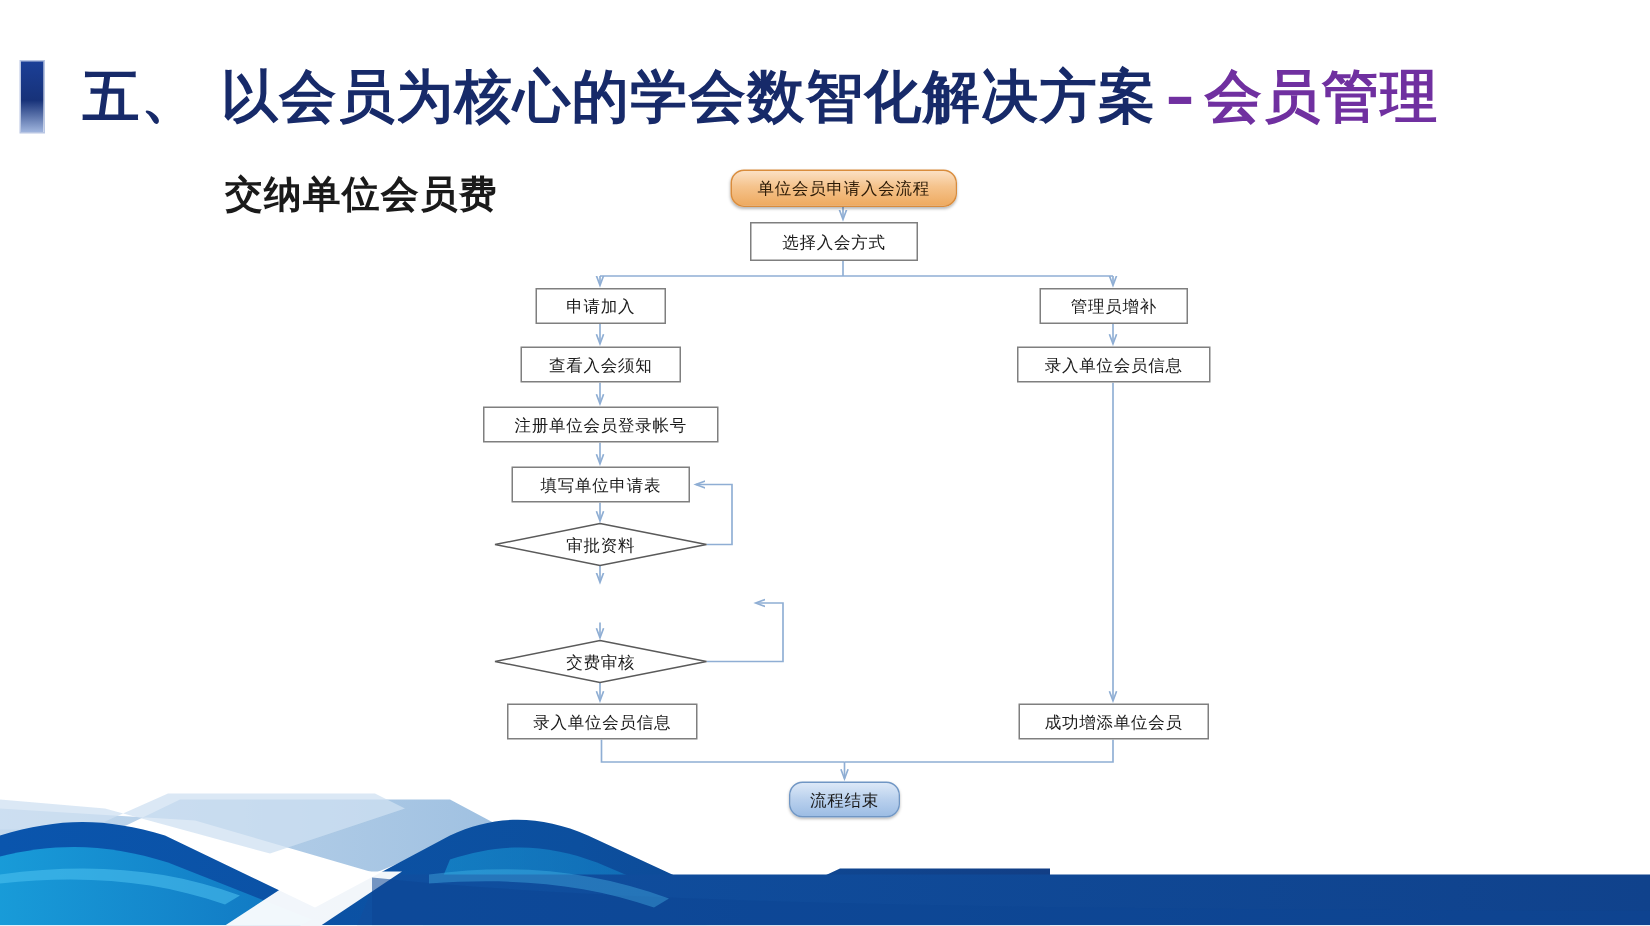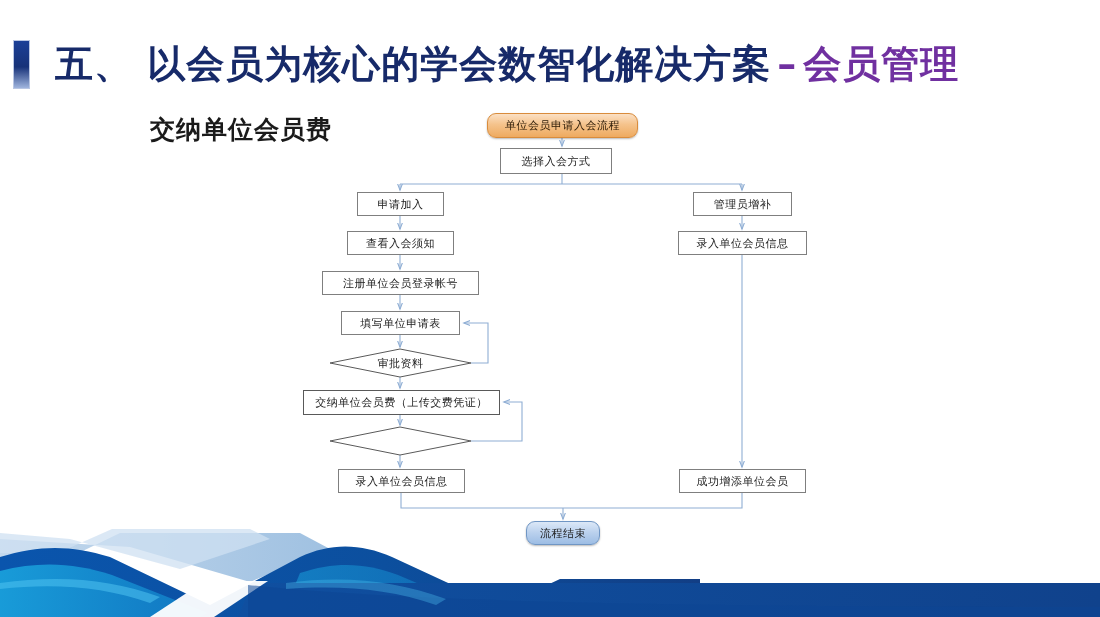--- a/index.html
+++ b/index.html
@@ -201,24 +201,24 @@
     </div>
 
     <div class="node rect" style="left:341px; top:311px; width:119px; height:24px;">
       <span>填写单位申请表</span>
     </div>
 
     <div class="node diamond-label" style="left:330px; top:349px; width:141px; height:28px;">
       <span>审批资料</span>
     </div>
 
-    <div class="node rect thick" style="left:303px; top:390px; width:197px; height:25px;">
-      <span>交纳单位会员费（上传交费凭证）</span>
-    </div>
-
+
+    <div class="node diamond-label" style="left:330px; top:427px; width:141px; height:28px;">
+      <span>交费审核</span>
+    </div>
 
     <div class="node rect" style="left:338px; top:469px; width:127px; height:24px;">
       <span>录入单位会员信息</span>
     </div>
 
     <div class="node rect" style="left:693px; top:192px; width:99px; height:24px;">
       <span>管理员增补</span>
     </div>
 
     <div class="node rect" style="left:678px; top:231px; width:129px; height:24px;">

